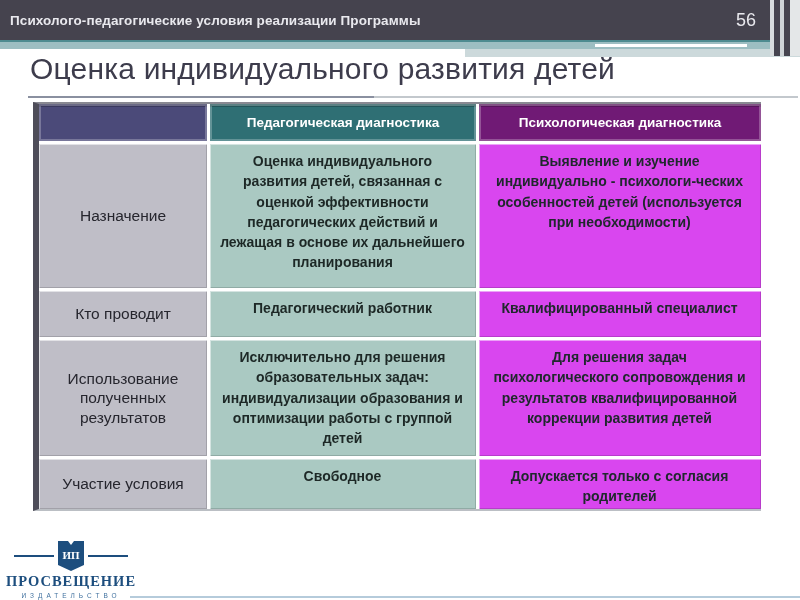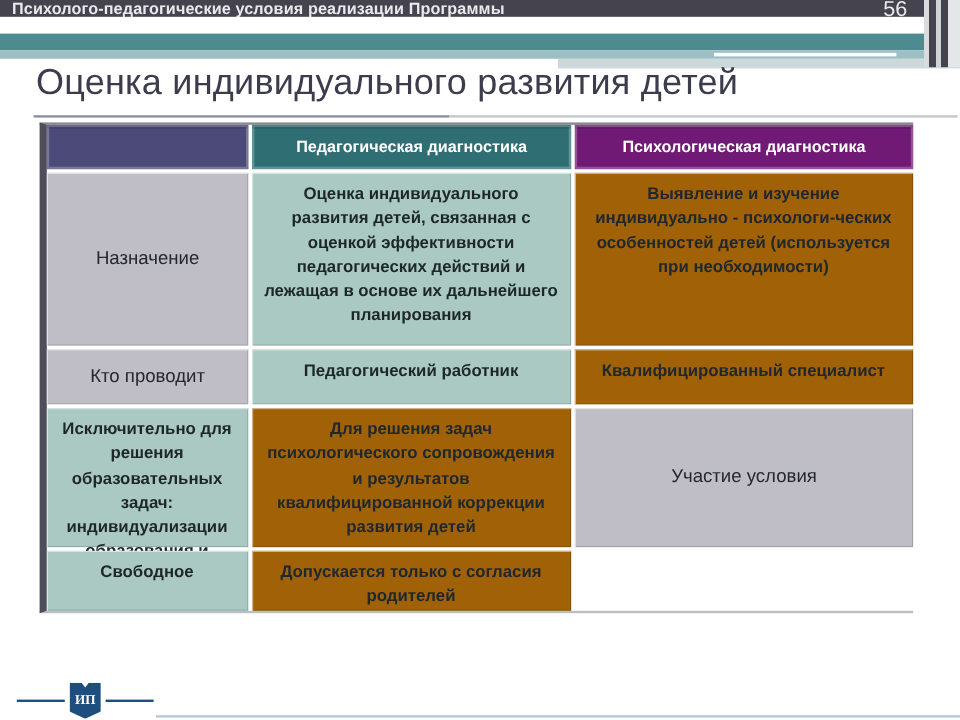--- a/index.html
+++ b/index.html
@@ -3,21 +3,21 @@
 <meta charset="utf-8">
 <style>
   html,body{margin:0;padding:0;}
   body{
     width:800px;height:600px;position:relative;overflow:hidden;
     background:#ffffff;font-family:"Liberation Sans",sans-serif;
     -webkit-font-smoothing:antialiased;
   }
   
   .top-bar{
-    position:absolute;left:0;top:0;width:770px;height:14px;
+    position:absolute;left:0;top:0;width:770px;height:40px;
     background:#45434e;display:flex;align-items:center;
     justify-content:space-between;box-sizing:border-box;
     padding:0 14px 0 10px;z-index:3;
   }
   .top-bar-title{color:#e9e9ee;font-size:13.5px;font-weight:bold;letter-spacing:.1px;}
   .page-number{color:#e9e9ee;font-size:18px;font-weight:normal;margin-left:48px;}
   
   .band-teal{position:absolute;left:0;top:28px;width:800px;height:14px;background:#4e8b90;z-index:1;}
   .band-light{position:absolute;left:0;top:42px;width:800px;height:7px;background:#9dbec2;z-index:1;}
   .band-white-line{position:absolute;left:595px;top:44px;width:152px;height:3px;background:#ffffff;z-index:2;}
@@ -61,34 +61,34 @@
     background:#bfbec7;color:#26262e;font-size:15.5px;
     display:flex;align-items:center;justify-content:center;text-align:center;
     padding:4px 8px;line-height:1.25;
     box-shadow:inset 1px 1px 0 rgba(255,255,255,.55), inset -1px -1px 0 rgba(0,0,0,.15);
   }
   .ped-cell{
     background:#aac9c2;color:#1d2826;
     box-shadow:inset 1px 1px 0 rgba(255,255,255,.5), inset -1px -1px 0 rgba(0,0,0,.15);
   }
   .psy-cell{
-    background:#a16207;color:#20282d;
+    background:#d946ef;color:#20282d;
     box-shadow:inset 1px 1px 0 rgba(255,255,255,.5), inset -1px -1px 0 rgba(0,0,0,.15);
   }
   .body-text{
     font-size:14px;font-weight:bold;line-height:1.45;
     padding:7px 10px 6px 9px;
     text-align:center;
   }
   
   .logo{
     position:absolute;left:10px;top:541px;width:122px;z-index:2;
     display:flex;flex-direction:column;align-items:center;
   }
-  .logo-top{display:flex;align-items:center;justify-content:center;width:100%;margin-top:28px;}
+  .logo-top{display:flex;align-items:center;justify-content:center;width:100%;}
   .logo-line{flex:1;height:2px;background:#1d4e7e;margin:0 4px;}
   .logo-name{
     font-family:"Liberation Serif",serif;font-weight:bold;
     font-size:14.5px;color:#1d4e7e;letter-spacing:1px;margin-top:2px;white-space:nowrap;
   }
   .logo-sub{
     font-size:6.5px;color:#40719f;letter-spacing:4px;margin-top:2px;white-space:nowrap;
   }
   .bottom-rule{
     position:absolute;left:130px;top:596px;width:670px;height:2px;
@@ -119,20 +119,21 @@
   <div class="cell hdr hdr-psy">Психологическая диагностика</div>
 
   <div class="cell label-cell">Назначение</div>
   <div class="cell ped-cell body-text">Оценка индивидуального развития детей, связанная с оценкой эффективности педагогических действий и лежащая в основе их дальнейшего планирования</div>
   <div class="cell psy-cell body-text">Выявление и изучение индивидуально - психологи-ческих особенностей детей (используется при необходимости)</div>
 
   <div class="cell label-cell">Кто проводит</div>
   <div class="cell ped-cell body-text">Педагогический работник</div>
   <div class="cell psy-cell body-text">Квалифицированный специалист</div>
 
+  <div class="cell label-cell">Использование полученных результатов</div>
   <div class="cell ped-cell body-text">Исключительно для решения образовательных задач: индивидуализации образования и оптимизации работы с группой детей</div>
   <div class="cell psy-cell body-text">Для решения задач психологического сопровождения и результатов квалифицированной коррекции развития детей</div>
 
   <div class="cell label-cell">Участие условия</div>
   <div class="cell ped-cell body-text">Свободное</div>
   <div class="cell psy-cell body-text">Допускается только с согласия родителей</div>
 </div>
 
 <div class="logo">
   <div class="logo-top">

